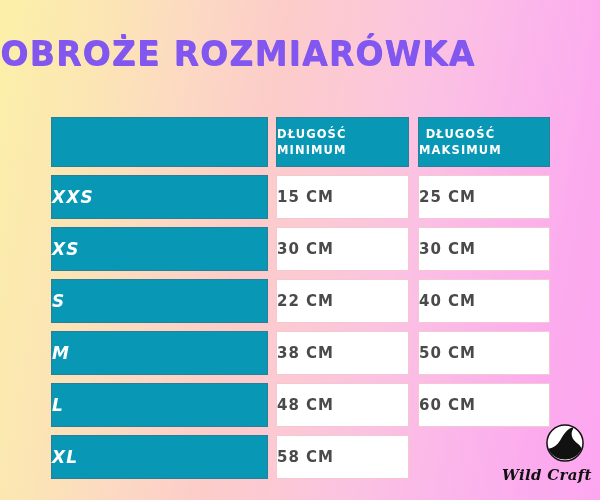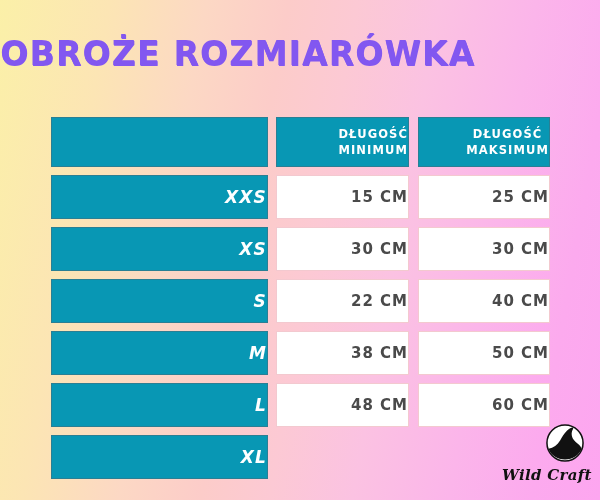--- a/index.html
+++ b/index.html
@@ -58,21 +58,21 @@
   .trow {
     display: flex;
     margin-bottom: 8px;
   }
   .trow:last-child { margin-bottom: 0; }
 
   .cell {
     box-sizing: border-box;
     display: flex;
     align-items: center;
-    justify-content: flex-end;
+    justify-content: flex-start;
     text-align: center;
   }
 
   .c-size  { width: 217px; margin-right: 8px; font-style: italic; }
   .c-min   { width: 133px; margin-right: 9px; }
   .c-max   { width: 132px; }
 
   .teal {
     background: #0897b4;
     color: #ffffff;
@@ -224,20 +224,23 @@
         </div>
       <div class="cell white c-max">
           <span class="val-text">60 CM</span>
         </div>
     </div>
 
     <div class="trow data-row">
       <div class="cell teal c-size">
           <span class="size-text">XL</span>
         </div>
+      <div class="cell white c-min">
+          <span class="val-text">58 CM</span>
+        </div>
     </div>
 
   </div>
 
   <div id="logo">
     <div id="logo-badge">
       <svg viewBox="0 0 40 40" width="38" height="38" xmlns="http://www.w3.org/2000/svg">
         <circle cx="20" cy="20" r="19" fill="#ffffff" stroke="#111111" stroke-width="1.6"></circle>
         <path d="M2.5 26 C8 25 12 22 15 17 C17 13.5 19 10 22 7 C23.5 5.4 25.5 4 27.5 3.6
                  C28.4 3.4 29 4 28.6 4.8 C27.6 6.8 27 8.6 27 10.6

